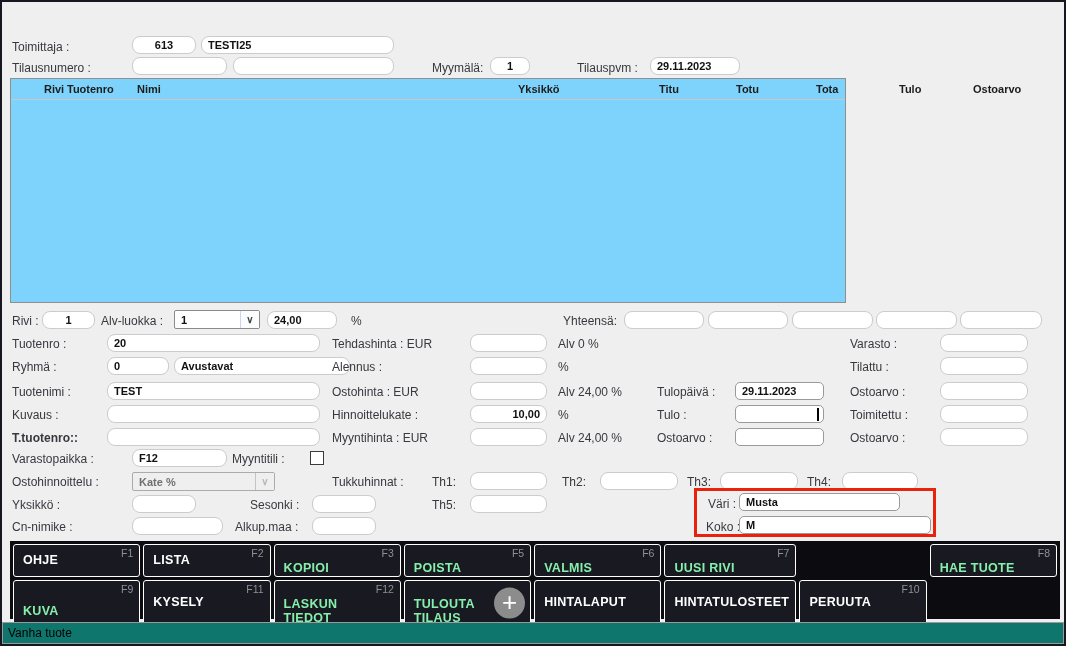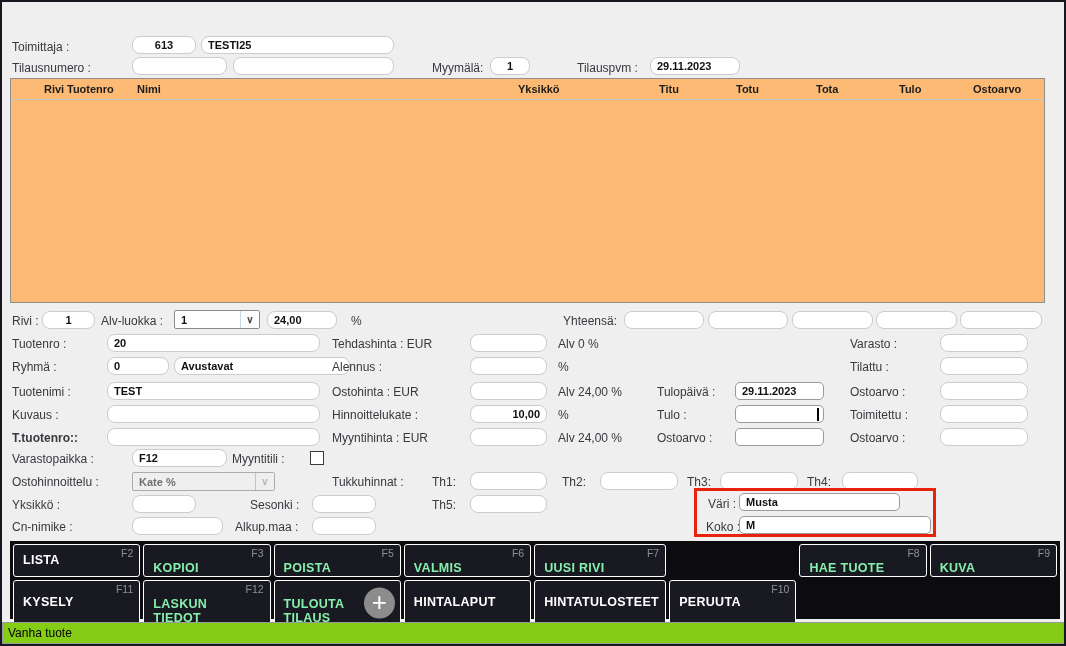--- a/index.html
+++ b/index.html
@@ -27,39 +27,39 @@
   .fld.rt  { text-align:right; }
   .combo { position:absolute; height:19px; background:#ffffff; border:1px solid #8a8a8a; border-radius:2px;
            display:flex; align-items:center; font-size:11px; font-weight:700; color:#111; padding-left:6px; }
   .combo .chev { margin-left:auto; width:19px; align-self:stretch; display:flex; align-items:center; justify-content:center;
                  border-left:1px solid #c9d6ec; background:#fbfcfe; color:#444; font-size:10px; }
   .combo.disabled { background:#efefef; color:#707070; border-color:#ababab; }
   .combo.disabled .chev { background:#efefef; border-left-color:#c4c4c4; color:#b9b9b9; }
   .checkbox { position:absolute; width:14px; height:14px; background:#fff; border:1.6px solid #3b3b3b; }
   .caret { position:absolute; width:2px; height:13px; background:#000; }
   
-  .grid-table { position:absolute; left:8px; top:76px; width:1035px; height:225px; background:#fdba74; border:1px solid #8f8f8f; }
+  .grid-table { position:absolute; left:8px; top:76px; width:836px; height:225px; background:#7dd3fc; border:1px solid #8f8f8f; }
   .grid-table .hdr { position:absolute; top:4px; font-size:11px; font-weight:700; color:#1c1c1c; white-space:nowrap; }
   .grid-table .hdr-line { position:absolute; left:0; top:20px; width:100%; height:1px; background:#c8c8c8; }
   
   .red-box { position:absolute; border:3px solid #e8220c; background:transparent; }
   
   .btnpanel { position:absolute; left:8px; top:539px; width:1050px; height:78px; background:#0b0b10;
               display:grid; grid-template-columns:repeat(8,1fr); grid-auto-rows:1fr; gap:3px; padding:3px; }
   .btn { position:relative; background:#191922; border:1px solid #ffffff; border-radius:3px;
          display:flex; align-items:center; padding:0 9px; cursor:pointer; }
   .btn .bl { font-size:12.5px; font-weight:700; letter-spacing:.3px; color:#ffffff; line-height:1.1; max-width:86px; }
   .btn .fk { position:absolute; top:2px; right:6px; font-size:10.5px; color:#8f8f98; }
   .btn.dis { cursor:default; }
   .btn.dis .bl { color:#86efac;margin-top:17px; }
   .btn-empty { background:transparent; }
   .plus-badge { position:absolute; right:5px; top:50%; transform:translateY(-50%); width:31px; height:31px; border-radius:50%;
                 background:#8c8c8c; color:#ffffff; font-size:26px; font-weight:400; text-align:center; line-height:29px; }
   
-  .statusbar { position:absolute; left:0; top:620px; width:1062px; height:22px; background:#84cc16; border:1px solid #9a9a9a; }
+  .statusbar { position:absolute; left:0; top:620px; width:1062px; height:22px; background:#0f766e; border:1px solid #9a9a9a; }
   .statusbar .txt { position:absolute; left:5px; top:3px; font-size:12px; color:#000; }
 </style>
 </head>
 <body>
 
 <div id="window">
 
 
   <div class="lbl" style="left:10px; top:38px;">Toimittaja :</div>
   <div class="fld ctr" style="left:130px; top:34px; width:64px;">613</div>
@@ -185,20 +185,24 @@
 
   <div class="red-box" style="left:692px; top:486px; width:242px; height:49px;"></div>
   <div class="lbl" style="left:706px; top:495px;">Väri :</div>
   <div class="fld dark" style="left:737px; top:491px; width:161px;">Musta</div>
   <div class="lbl" style="left:704px; top:518px;">Koko :</div>
   <div class="fld dark" style="left:737px; top:514px; width:192px;">M</div>
 
   <div class="btnpanel">
 
     <div class="btn">
+      <span class="bl">OHJE</span>
+      <span class="fk">F1</span>
+    </div>
+    <div class="btn">
       <span class="bl">LISTA</span>
       <span class="fk">F2</span>
     </div>
     <div class="btn dis">
       <span class="bl">KOPIOI</span>
       <span class="fk">F3</span>
     </div>
     <div class="btn dis">
       <span class="bl">POISTA</span>
       <span class="fk">F5</span>

